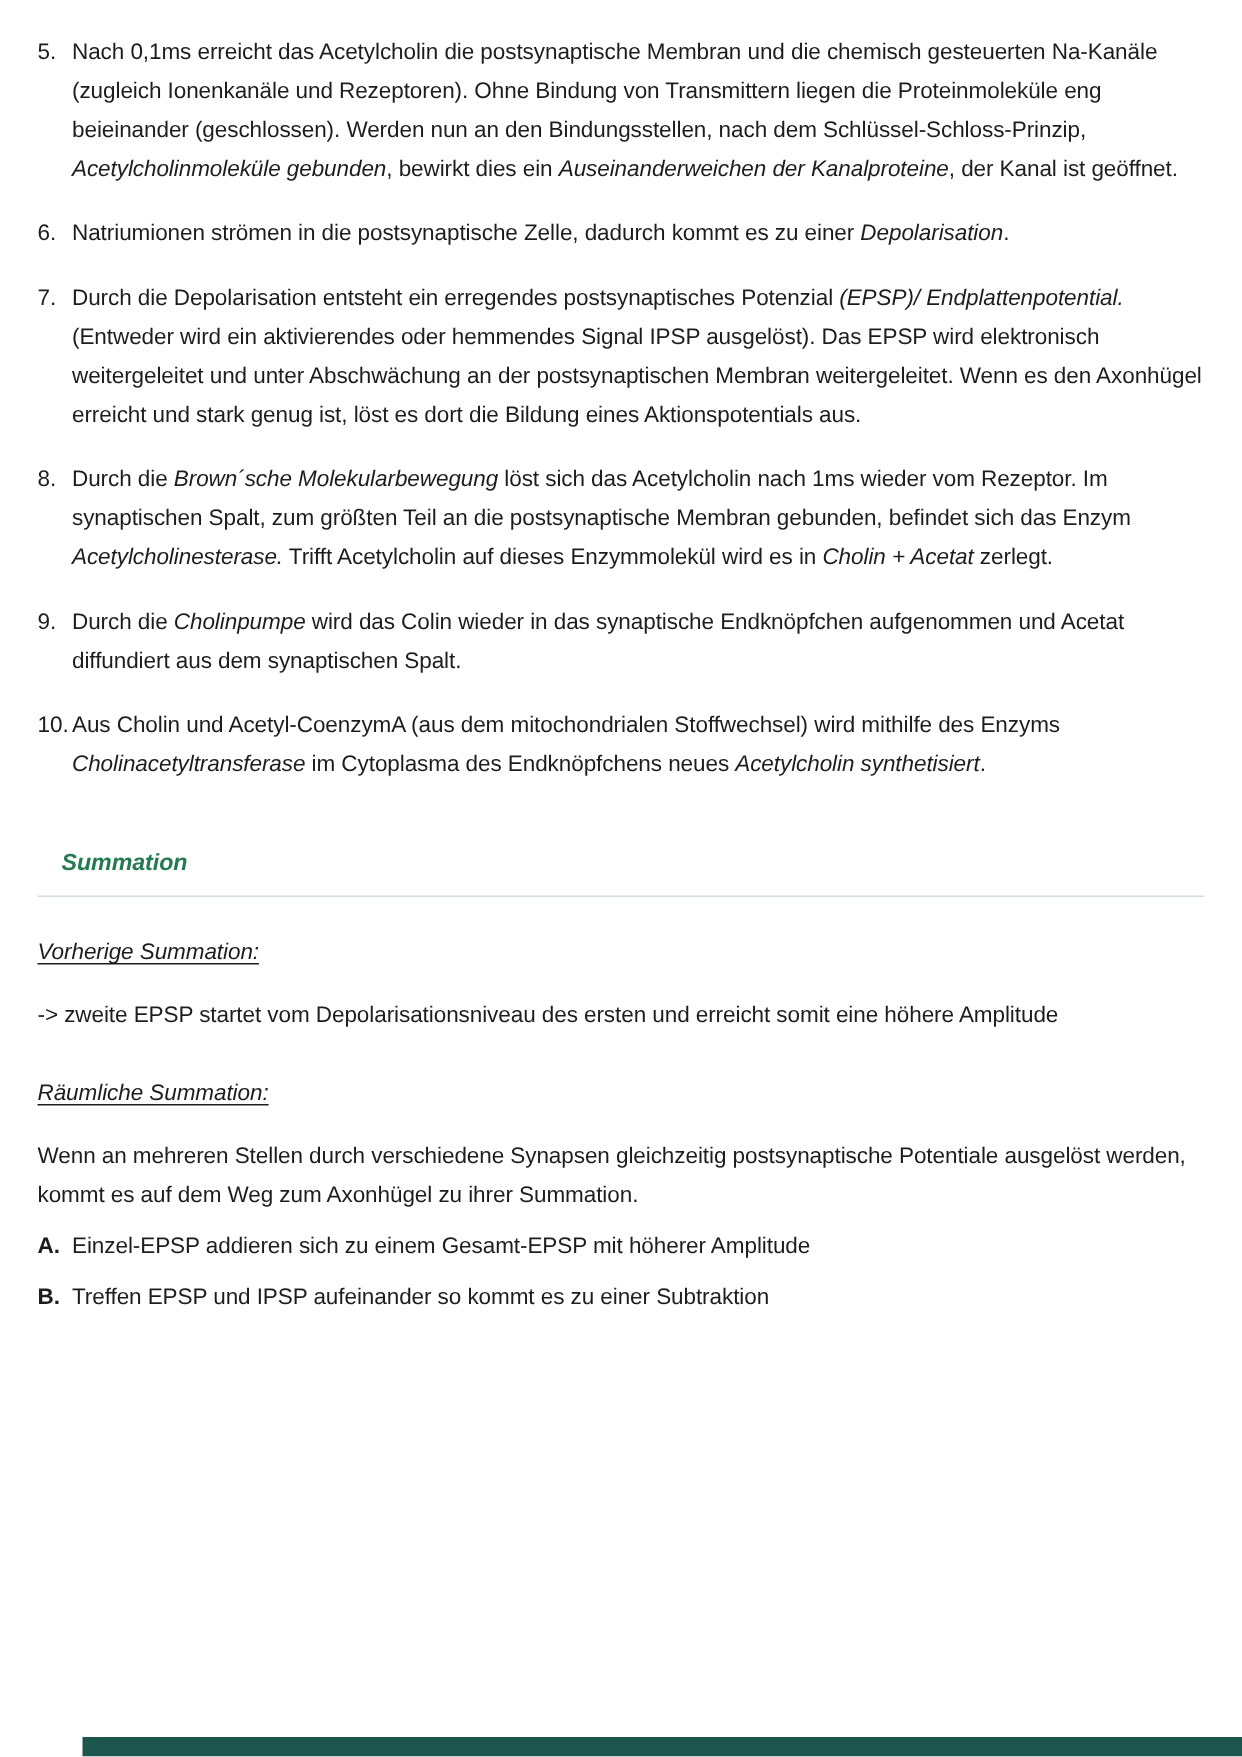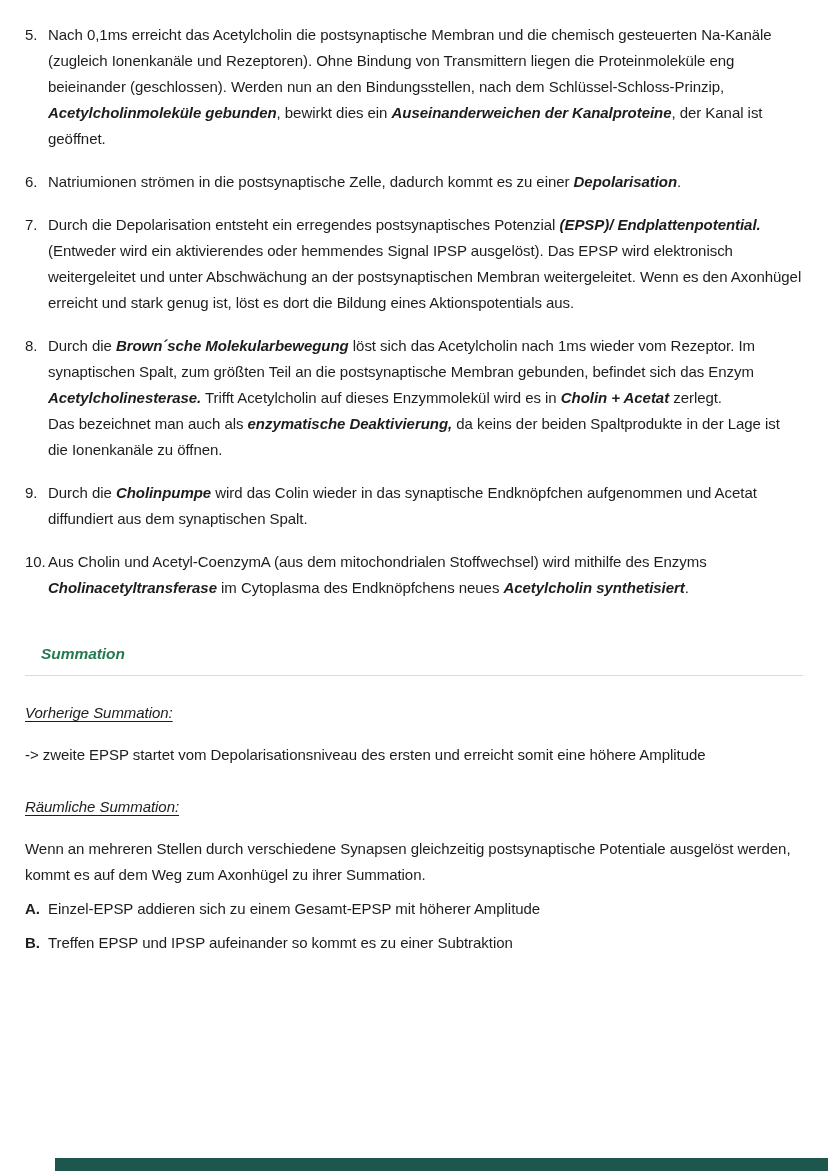--- a/index.html
+++ b/index.html
@@ -22,21 +22,21 @@
   .page{
     position:relative;
     width:828px; height:1171px;
     overflow:hidden;
     padding:22px 25px 0 25px;
   }
   .list-item{ display:flex; margin-bottom:17px; }
   .list-item .marker{ flex:0 0 23px; }
   .list-item .body{ flex:1; }
   .para{ margin:0; }
-  .seg-bold-italic{ font-weight:700; font-style:italic; }
+  .seg-bold-italic{ font-weight:400; font-style:italic; }
   .seg-bold{ font-weight:400; }
   .summation-title{
     margin:40px 0 0 16px;
     font-size:15.5px;
     font-weight:700;
     font-style:italic;
     color:var(--accent);
     line-height:26px;
   }
   .divider{
@@ -82,21 +82,20 @@
       <div class="list-item">
         <div class="marker">7.</div>
         <div class="body">
           <p class="para"><span class="seg seg-normal">Durch die Depolarisation entsteht ein erregendes postsynaptisches Potenzial </span><span class="seg seg-bold-italic">(EPSP)/ Endplattenpotential.</span><span class="seg seg-normal"> (Entweder wird ein aktivierendes oder hemmendes Signal IPSP ausgelöst). Das EPSP wird elektronisch weitergeleitet und unter Abschwächung an der postsynaptischen Membran weitergeleitet. Wenn es den Axonhügel erreicht und stark genug ist, löst es dort die Bildung eines Aktionspotentials aus.</span></p>
         </div>
       </div>
       <div class="list-item">
         <div class="marker">8.</div>
         <div class="body">
           <p class="para"><span class="seg seg-normal">Durch die </span><span class="seg seg-bold-italic">Brown´sche Molekularbewegung</span><span class="seg seg-normal"> löst sich das Acetylcholin nach 1ms wieder vom Rezeptor. Im synaptischen Spalt, zum größten Teil an die postsynaptische Membran gebunden, befindet sich das Enzym </span><span class="seg seg-bold-italic">Acetylcholinesterase.</span><span class="seg seg-normal"> Trifft Acetylcholin auf dieses Enzymmolekül wird es in </span><span class="seg seg-bold-italic">Cholin + Acetat</span><span class="seg seg-normal"> zerlegt.</span></p>
-          <p class="para"><span class="seg seg-normal">Das bezeichnet man auch als </span><span class="seg seg-bold-italic">enzymatische Deaktivierung,</span><span class="seg seg-normal"> da keins der beiden Spaltprodukte in der Lage ist die Ionenkanäle zu öffnen.</span></p>
         </div>
       </div>
       <div class="list-item">
         <div class="marker">9.</div>
         <div class="body">
           <p class="para"><span class="seg seg-normal">Durch die </span><span class="seg seg-bold-italic">Cholinpumpe</span><span class="seg seg-normal"> wird das Colin wieder in das synaptische Endknöpfchen aufgenommen und Acetat diffundiert aus dem synaptischen Spalt.</span></p>
         </div>
       </div>
       <div class="list-item">
         <div class="marker">10.</div>

